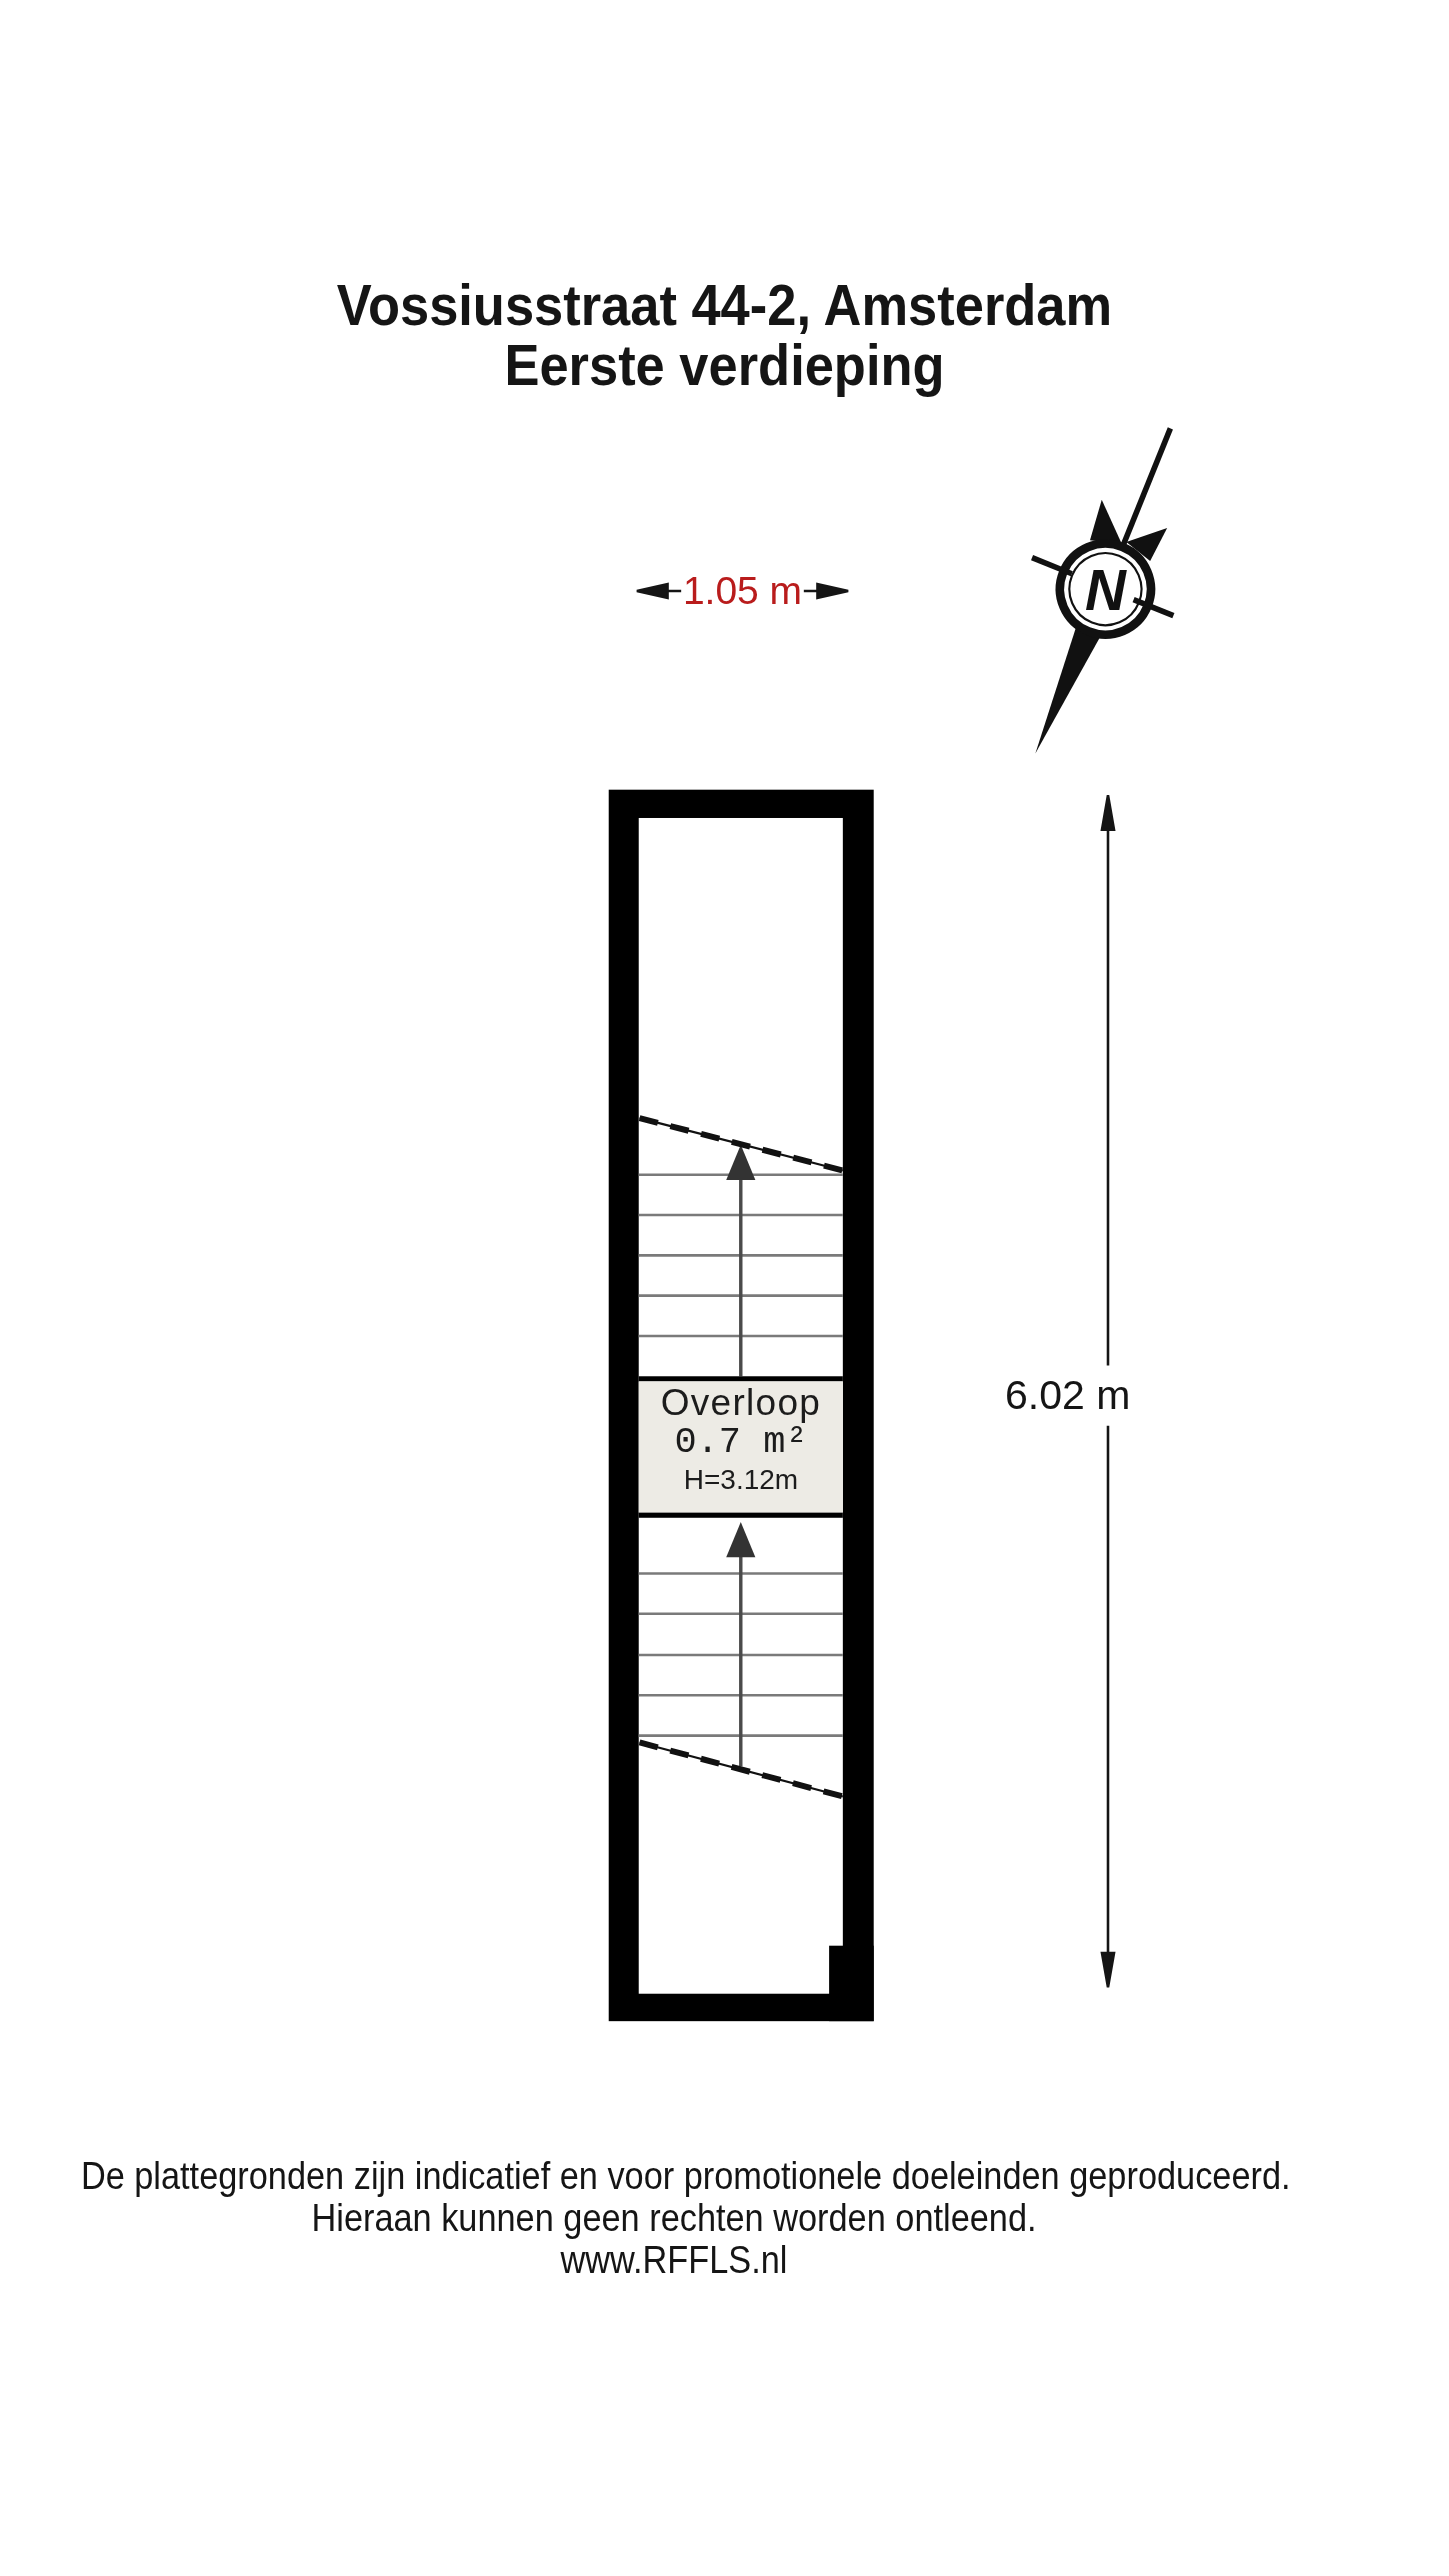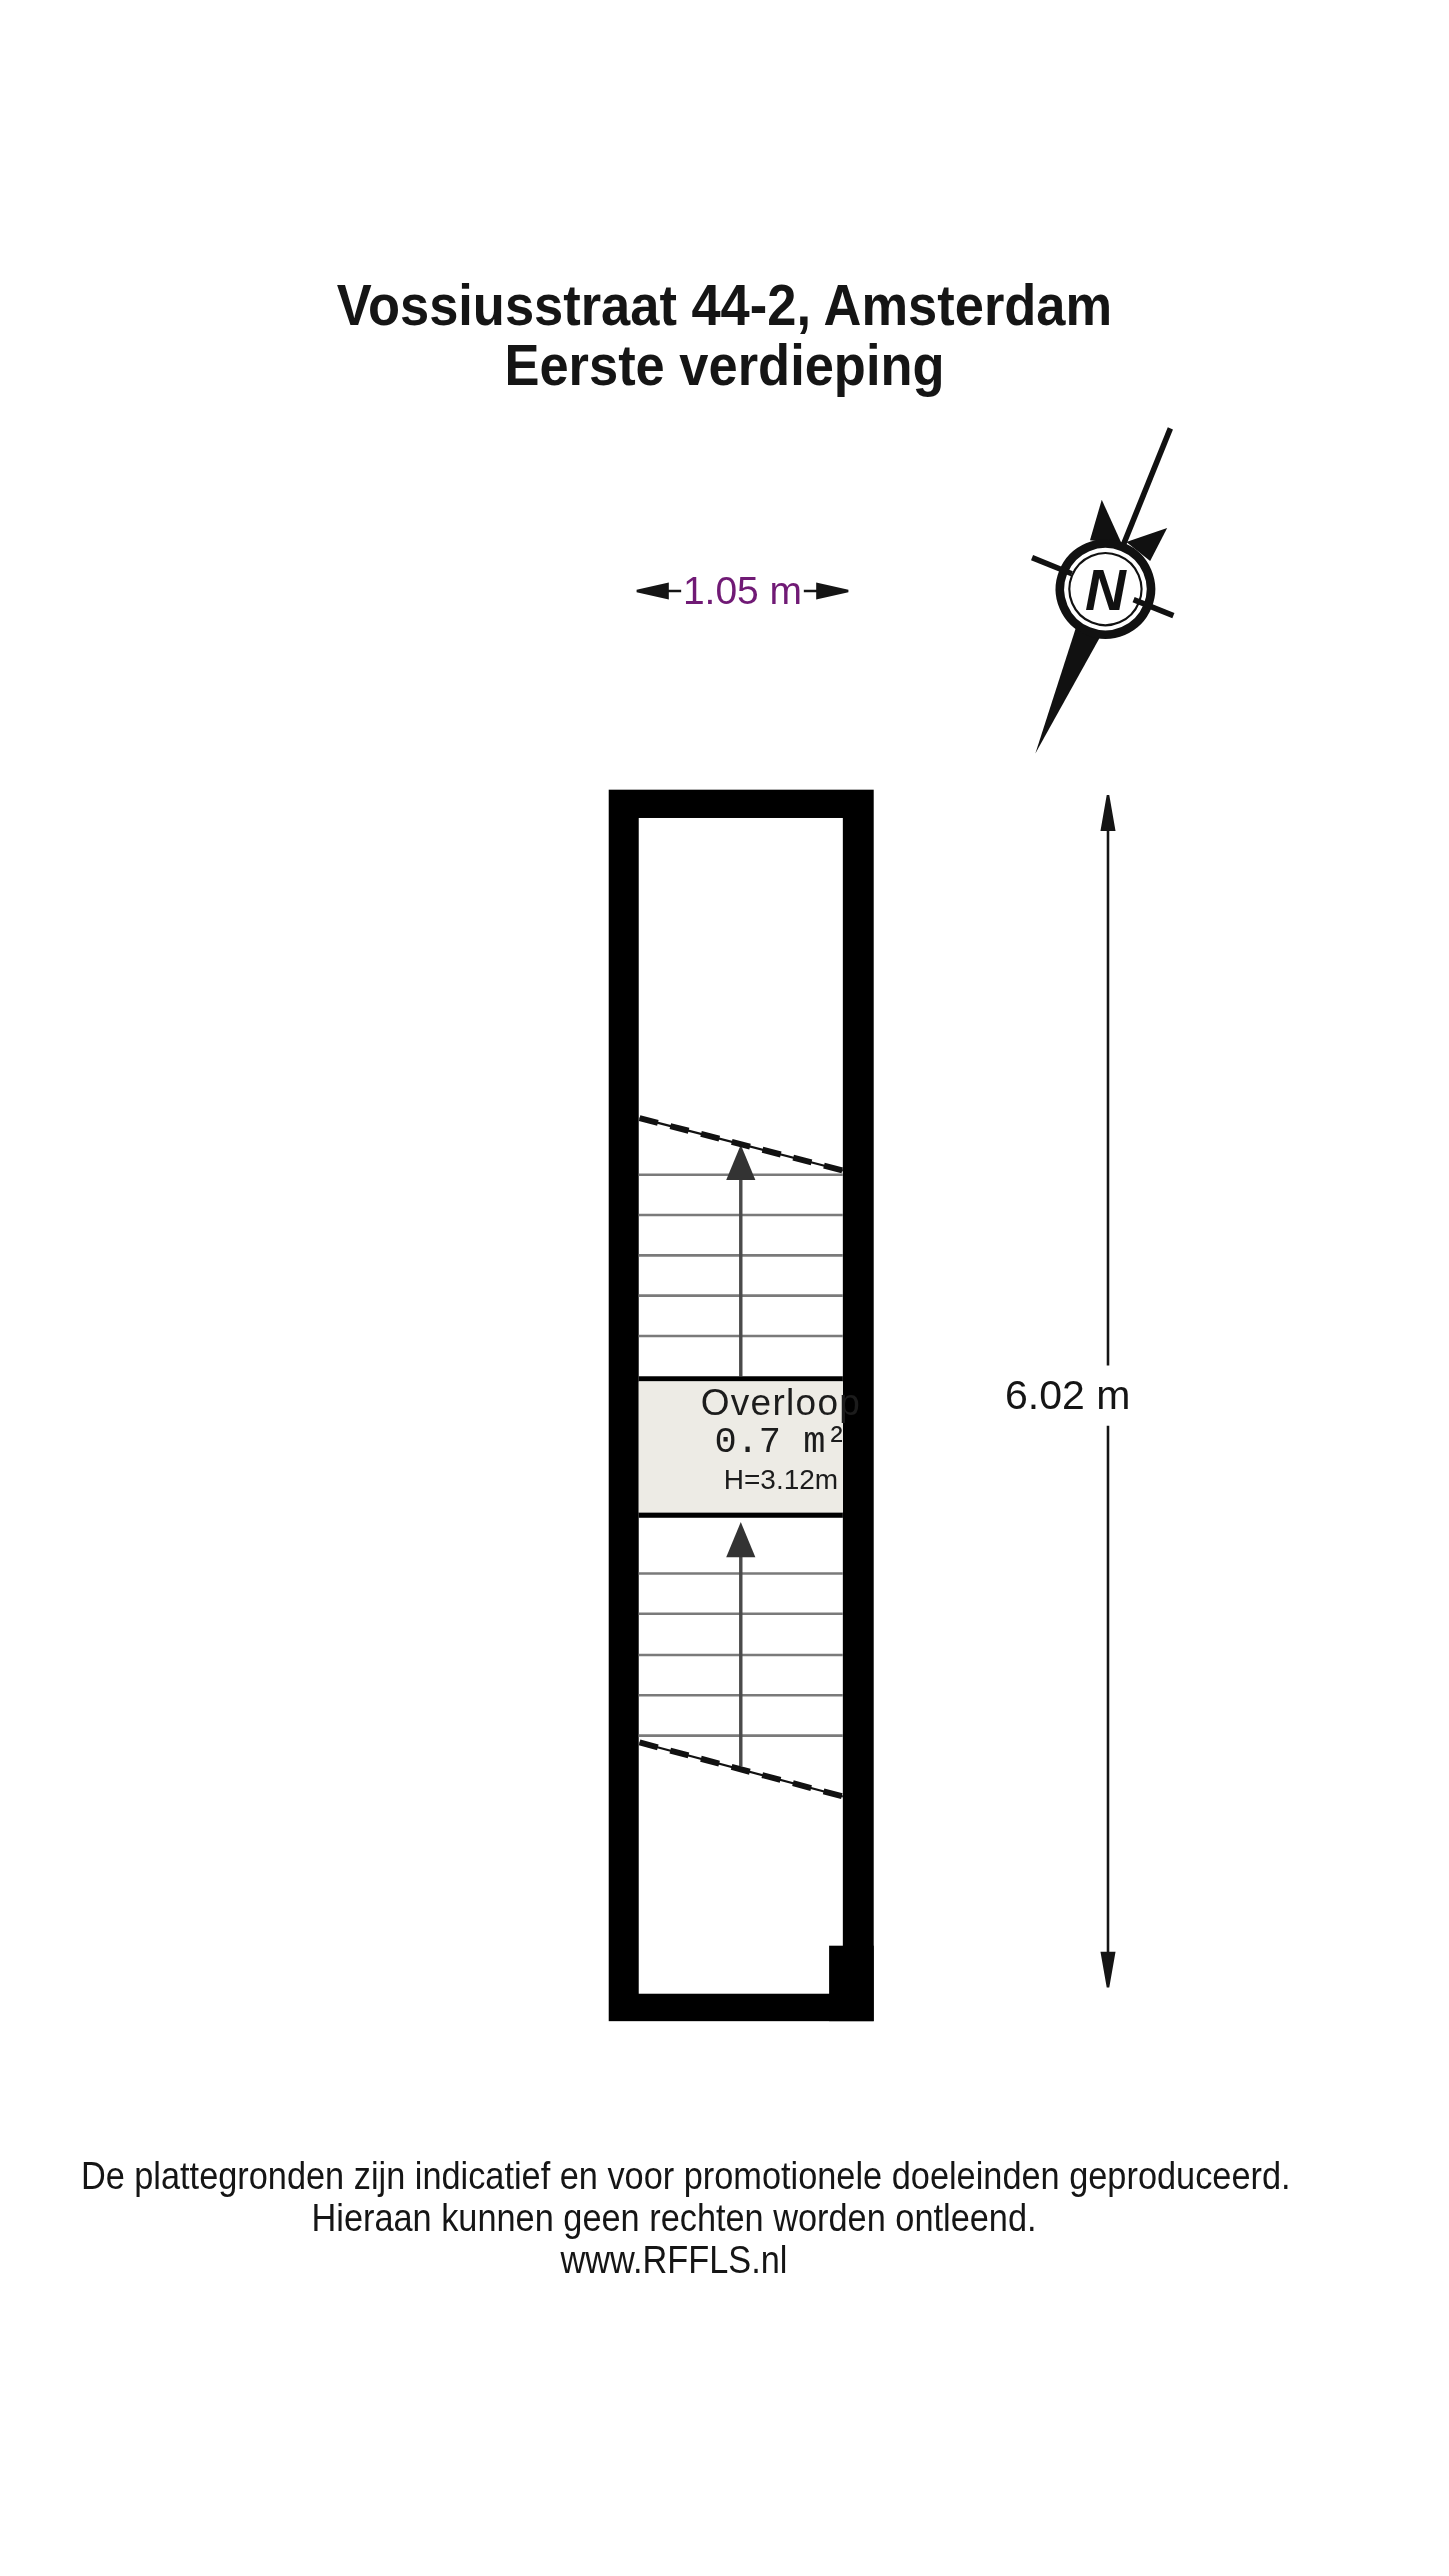--- a/index.html
+++ b/index.html
@@ -43,37 +43,36 @@
   }
   .width-dim svg { position: absolute; top: 0; left: 0; }
   .width-dim .dim-label {
     position: absolute;
     top: 0; left: 0;
     width: 223px;
     height: 46px;
     line-height: 46px;
     text-align: center;
     font-size: 39px;
-    color: #701a75;
+    color: #b91c1c;
   }
 
   
   .compass { top: 395px; left: 1005px; width: 206px; height: 378px; }
 
   
   .plan { top: 781px; left: 601px; width: 283px; height: 1254px; }
 
   
   .room-label {
     top: 1382px;
     left: 639px;
     width: 204px;
     text-align: center;
     color: #1c1c1c;
-    margin-left: 40px;
   }
   .room-name  { font-size: 37px; line-height: 41px; letter-spacing: 1.3px; }
   .room-area  { font-size: 37px; line-height: 39px; font-family: Liberation Mono, monospace; }
   .room-ceil  { font-size: 28px; line-height: 36px; }
 
   
   .height-dim-svg { top: 773px; left: 1065px; width: 86px; height: 1271px; }
   .height-dim-label {
     top: 1371px;
     left: 1005px;

